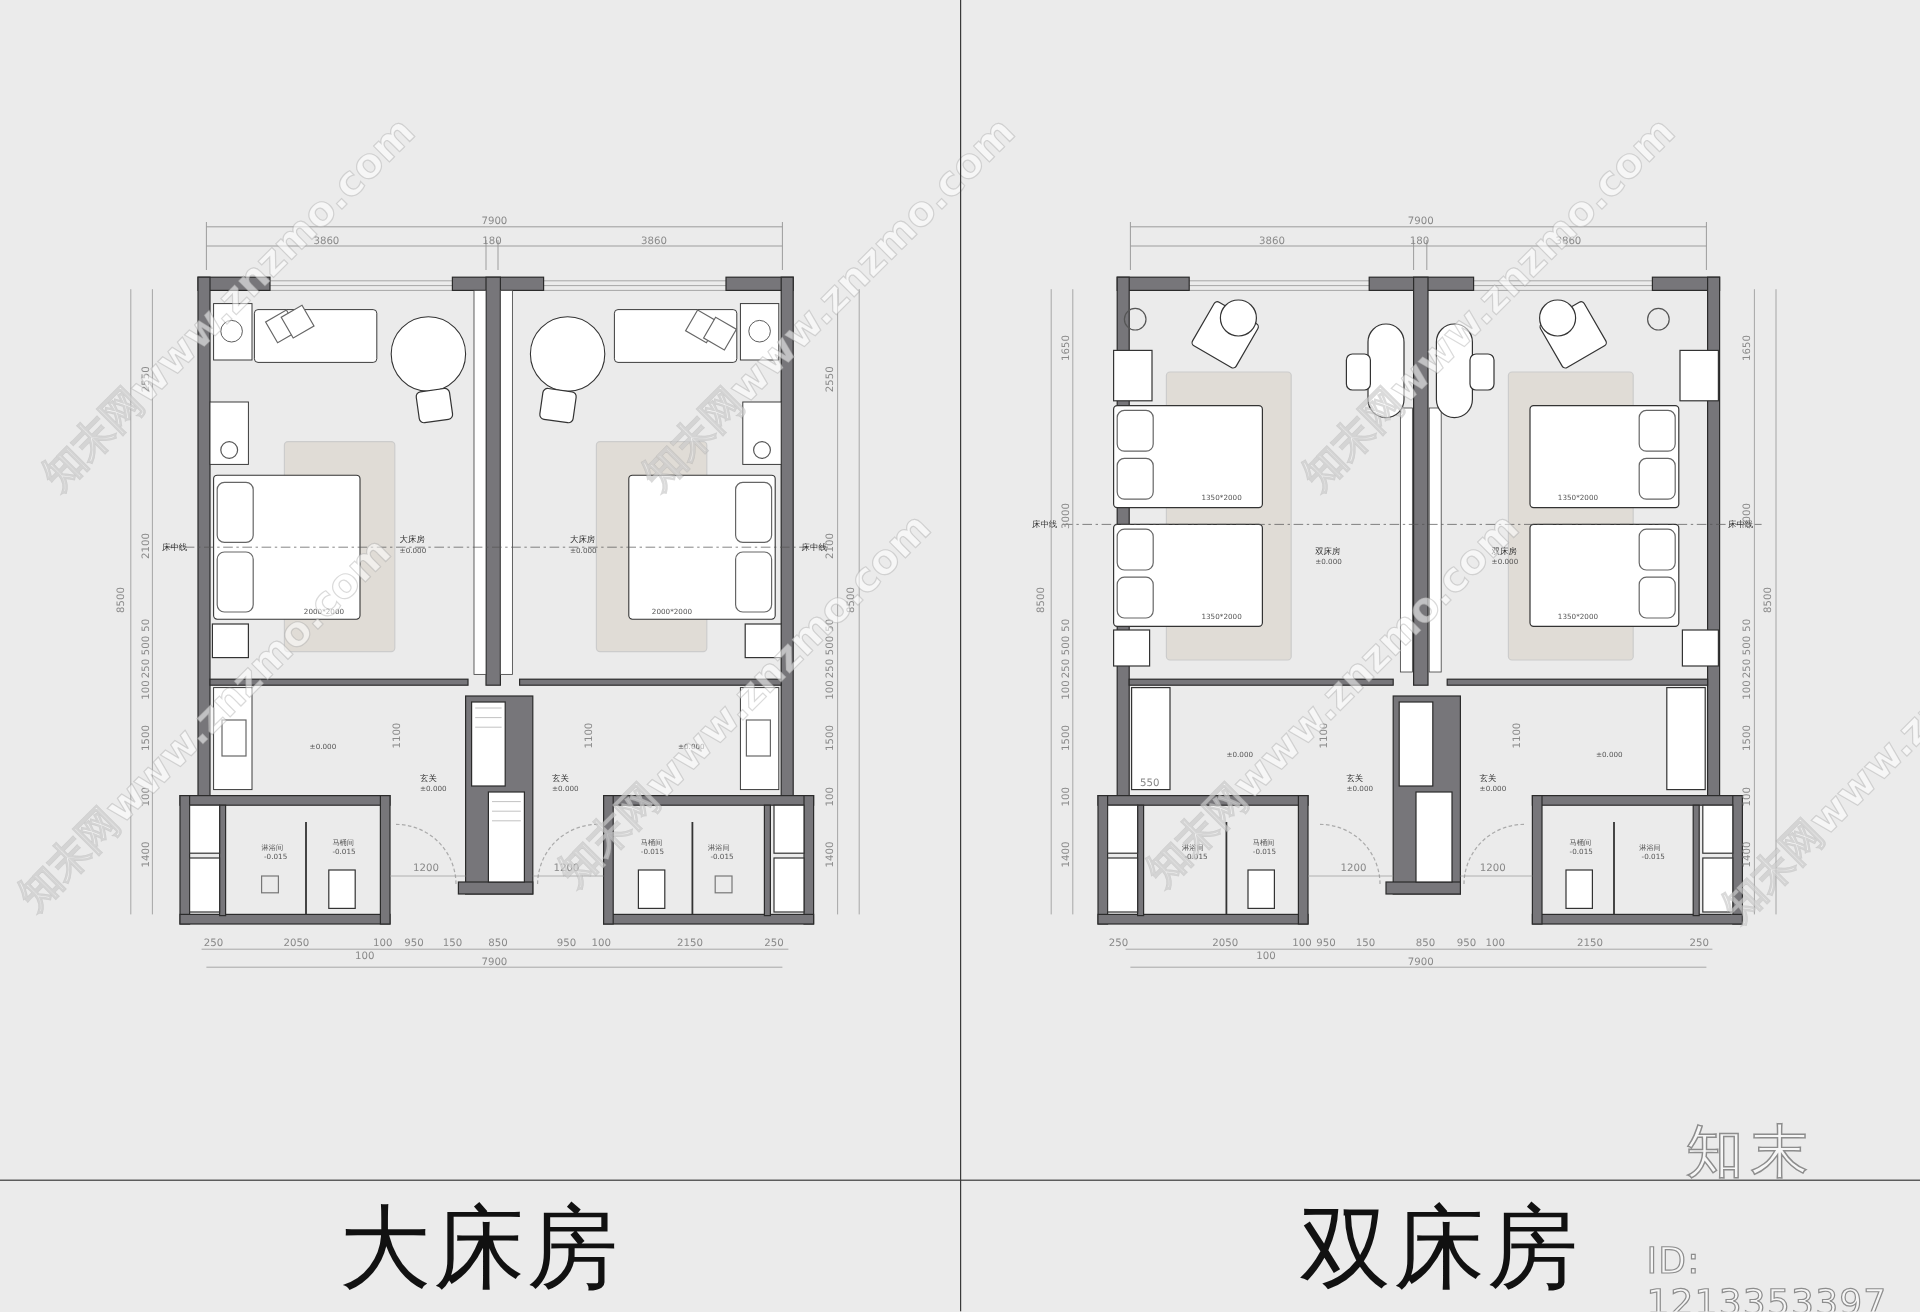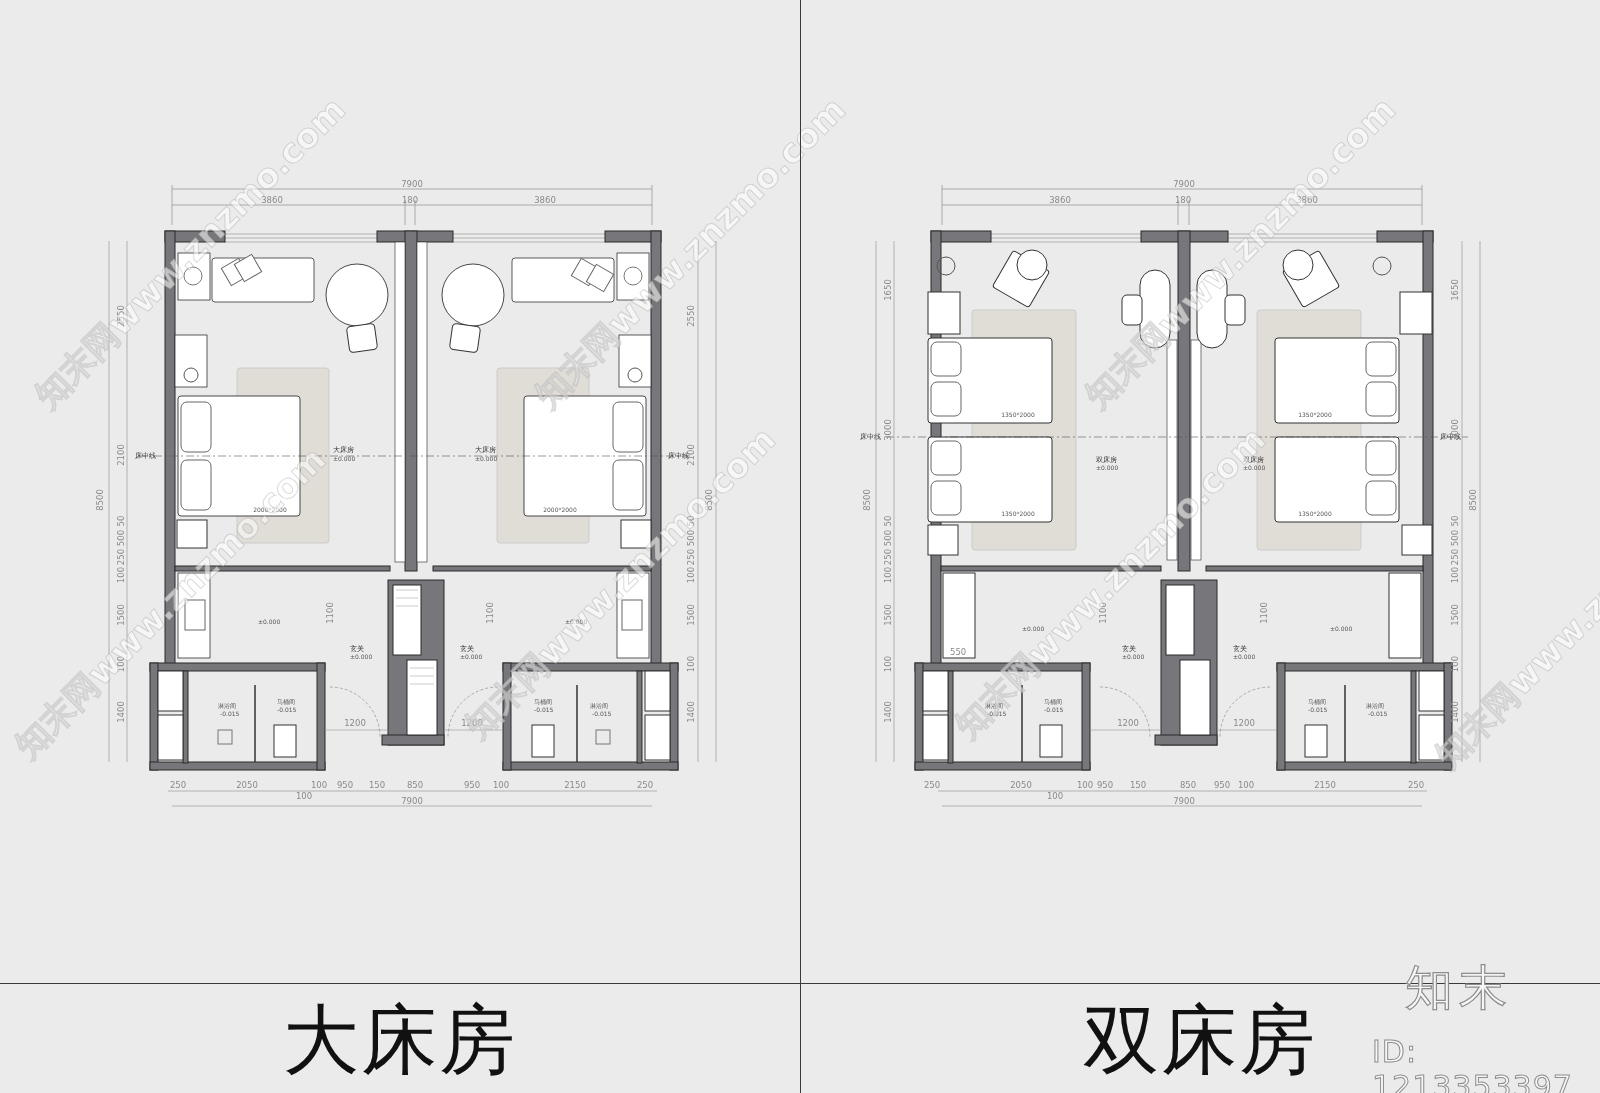--- a/index.html
+++ b/index.html
@@ -2,21 +2,21 @@
 <html><head>
 <meta charset="utf-8">
 <style>
   html,body{margin:0;padding:0;}
   body{width:1600px;height:1093px;background:#ebebeb;position:relative;overflow:hidden;font-family:"DejaVu Sans",sans-serif;}
   .frame-divider-v{position:absolute;left:800px;top:0;width:1px;height:1093px;background:#3a3a3a;}
   .frame-divider-h{position:absolute;left:0;top:983px;width:1600px;height:1px;background:#3a3a3a;}
   .panel{position:absolute;top:0;width:800px;height:983px;text-align:right;}
   .panel svg{position:absolute;left:0;top:0;}
   .caption{position:absolute;top:990px;width:800px;height:103px;display:flex;align-items:center;justify-content:center;font-size:76px;color:#111;font-family:"DejaVu Sans",sans-serif;letter-spacing:2px;}
-  .watermark-logo{position:absolute;left:1405px;top:956px;font-size:48px;color:#f6f6f6;-webkit-text-stroke:1.2px #8d8d8d;letter-spacing:6px;}
+  .watermark-logo{position:absolute;left:1405px;top:928px;font-size:48px;color:#f6f6f6;-webkit-text-stroke:1.2px #8d8d8d;letter-spacing:6px;}
   .watermark-id{position:absolute;left:1372px;top:1034px;font-size:30px;color:#f6f6f6;-webkit-text-stroke:1px #8d8d8d;letter-spacing:1px;}
   .diag-wm{position:absolute;font-size:34px;font-weight:bold;color:rgba(255,255,255,0.55);-webkit-text-stroke:1px rgba(150,150,150,0.35);transform:rotate(-45deg);white-space:nowrap;pointer-events:none;}
   .dim{font-family:"DejaVu Sans",sans-serif;font-size:8.5px;fill:#8a8a8a;}
   .lbl{font-family:"DejaVu Sans",sans-serif;font-size:7px;fill:#333;}
   .lbl-s{font-family:"DejaVu Sans",sans-serif;font-size:6px;fill:#555;}
 </style>
 </head>
 <body>
 
 <div class="panel" style="left:0;">

